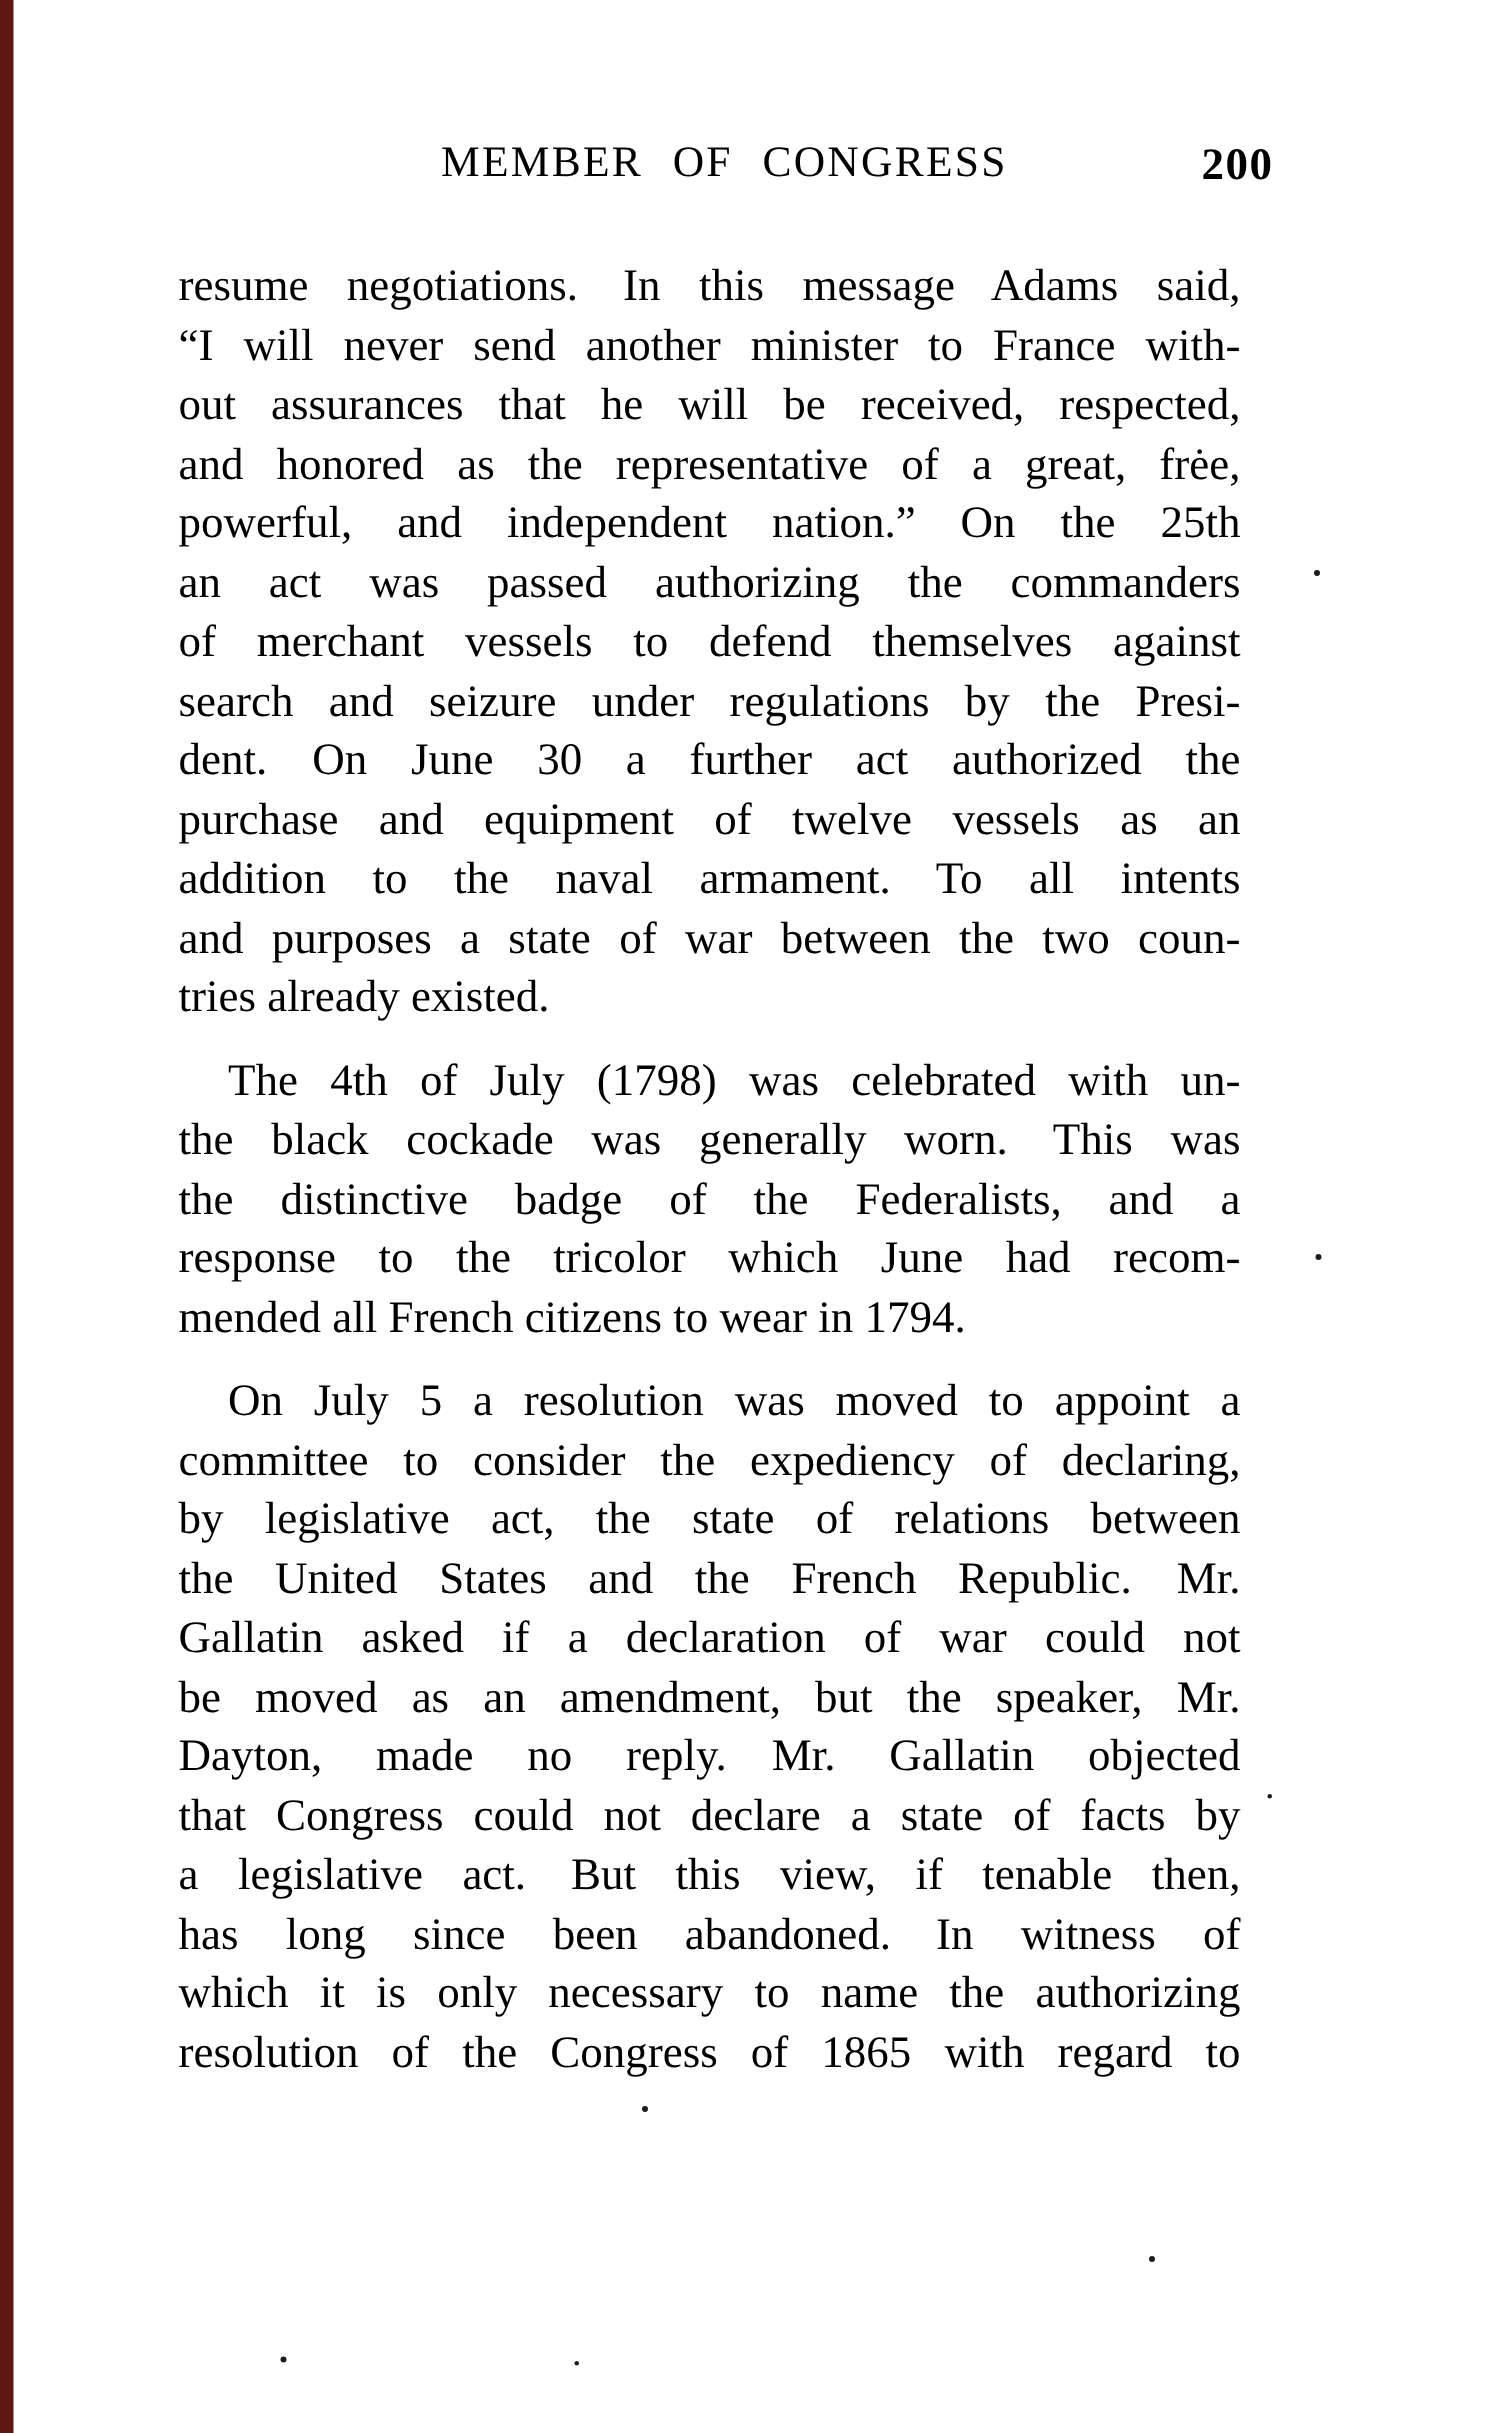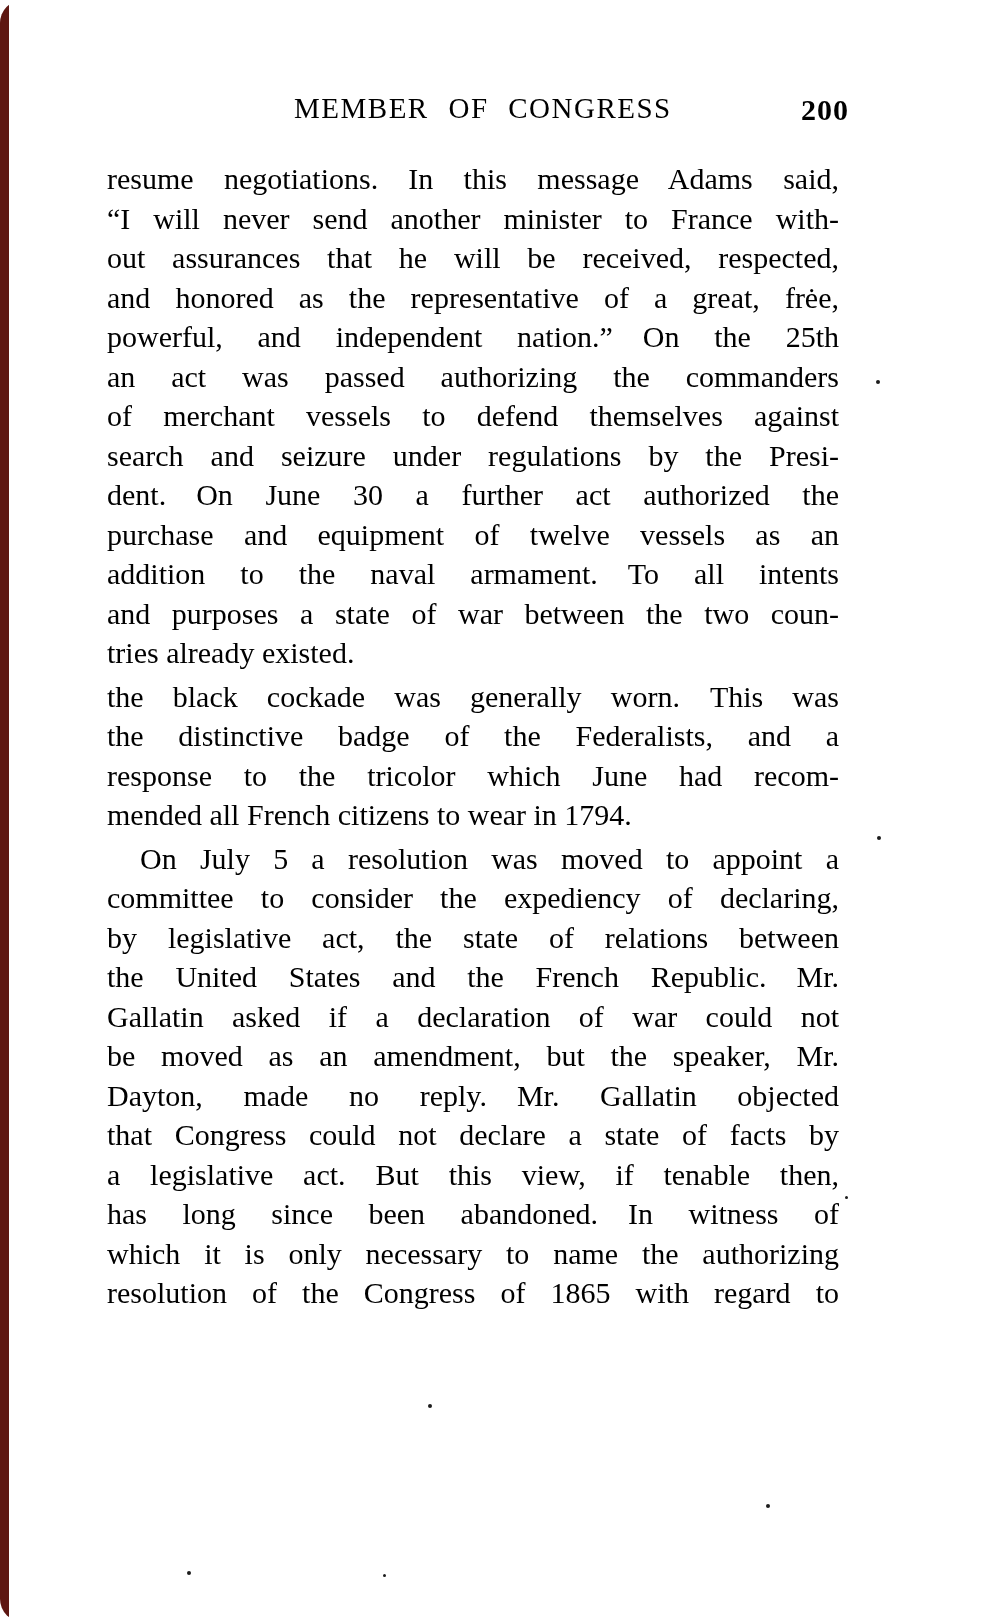--- a/index.html
+++ b/index.html
@@ -4,21 +4,20 @@
 <style>
   html, body { margin: 0; padding: 0; background: #ffffff; }
   .page {
     position: relative;
     width: 1000px;
     height: 1622px;
     background: #ffffff;
     overflow: hidden;
     font-family: "Liberation Serif", "DejaVu Serif", serif;
     color: #000000;
-    border-radius: 23px;
   }
   .spine-stripe {
     position: absolute;
     left: 0; top: 0;
     width: 9px; height: 1622px;
     background: #5e1712;
   }
   .running-title {
     position: absolute;
     left: 294px; top: 92px;
@@ -34,21 +33,21 @@
     font-weight: bold;
     letter-spacing: 1px;
   }
   .body-text {
     position: absolute;
     left: 103px; top: 155px;
     width: 740px;
     font-size: 30px;
     line-height: 39.5px;
   }
-  .paragraph { margin: 4px; }
+  .paragraph { margin: 16px; }
   .line {
     text-align: justify;
     text-align-last: justify;
     white-space: normal;
   }
   .line.endline { text-align-last: left; }
   .line.indent { text-indent: 33px; }
   .speck {
     position: absolute;
     background: #1c1c1c;
@@ -75,20 +74,21 @@
         <div class="line">an act was passed authorizing the commanders</div>
         <div class="line">of merchant vessels to defend themselves against</div>
         <div class="line">search and seizure under regulations by the Presi-</div>
         <div class="line">dent. On June 30 a further act authorized the</div>
         <div class="line">purchase and equipment of twelve vessels as an</div>
         <div class="line">addition to the naval armament. To all intents</div>
         <div class="line">and purposes a state of war between the two coun-</div>
         <div class="line endline">tries already existed.</div>
       </div>
       <div class="paragraph">
+        <div class="line indent">The 4th of July (1798) was celebrated with un-</div>
         <div class="line">the black cockade was generally worn. This was</div>
         <div class="line">the distinctive badge of the Federalists, and a</div>
         <div class="line">response to the tricolor which June had recom-</div>
         <div class="line endline">mended all French citizens to wear in 1794.</div>
       </div>
       <div class="paragraph">
         <div class="line indent">On July 5 a resolution was moved to appoint a</div>
         <div class="line">committee to consider the expediency of declaring,</div>
         <div class="line">by legislative act, the state of relations between</div>
         <div class="line">the United States and the French Republic. Mr.</div>

